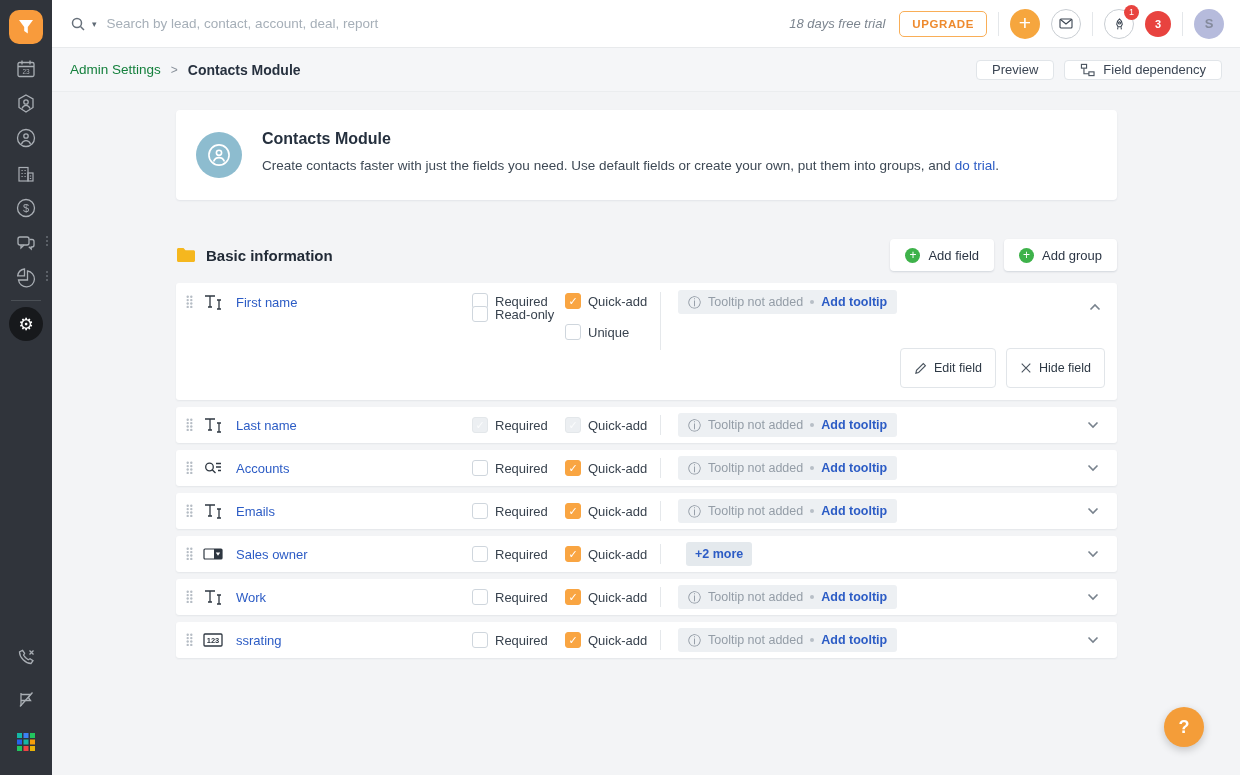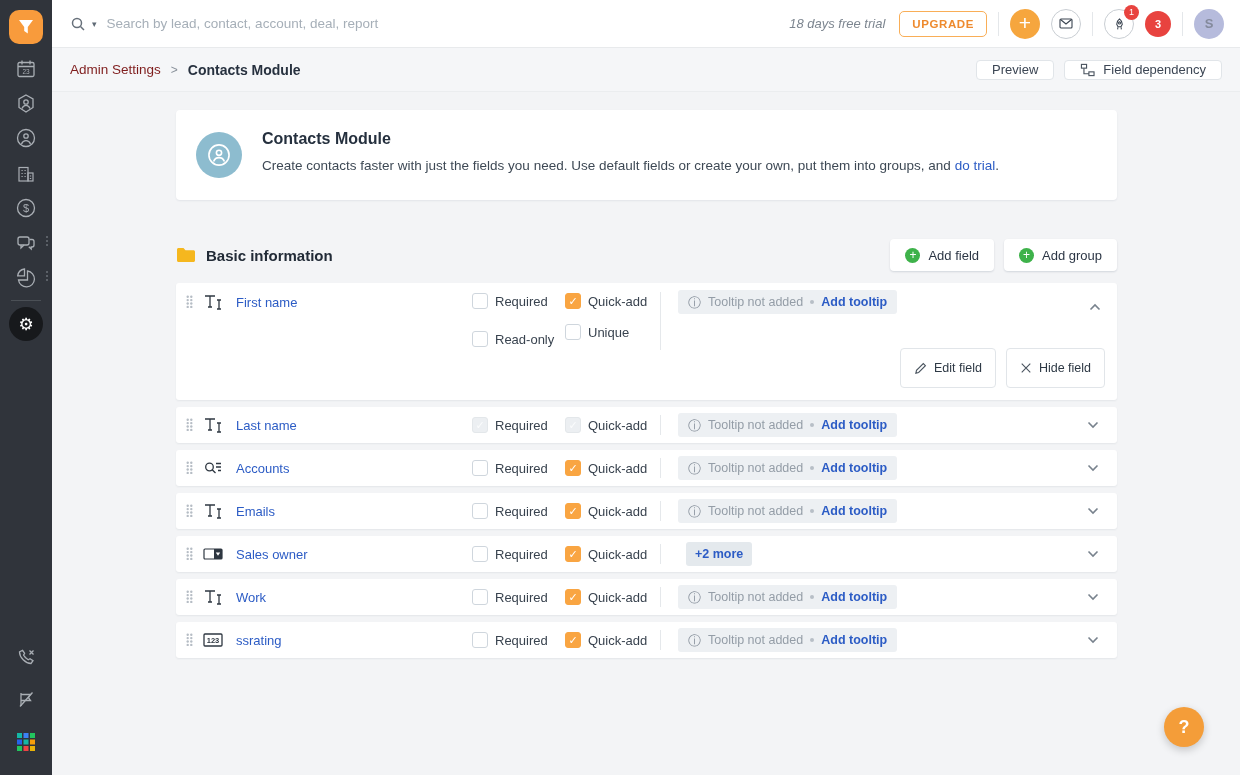--- a/index.html
+++ b/index.html
@@ -34,21 +34,21 @@
   .tb-sep { width:1px; height:24px; background:#e4e7ea; }
   .circle-btn { width:30px; height:30px; border-radius:50%; display:flex; align-items:center; justify-content:center; }
   .plus-btn { background:#f6a63e; color:#fff; font-size:21px; font-weight:400; line-height:1; padding-bottom:2px; }
   .ring-btn { background:#fff; border:1px solid #c9ced3; position:relative; }
   .badge { position:absolute; top:-5px; right:-6px; min-width:15px; height:15px; border-radius:8px; background:#e8433f; color:#fff; font-size:9px; display:flex; align-items:center; justify-content:center; padding:0 3px; }
   .count-btn { width:26px; height:26px; border-radius:50%; background:#e8433f; color:#fff; font-size:11px; font-weight:700; display:flex; align-items:center; justify-content:center; }
   .avatar { width:30px; height:30px; border-radius:50%; background:#b6bbdc; color:#848a9c; font-size:13px; font-weight:700; display:flex; align-items:center; justify-content:center; }
 
   
   .crumbbar { position:absolute; left:52px; top:48px; right:0; height:44px; background:#f5f6f8; border-bottom:1px solid #ebedef; display:flex; align-items:center; padding:0 18px; z-index:3; }
-  .crumb-link { color:#7f1d1d; font-size:13.5px; cursor:pointer; }
+  .crumb-link { color:#15803d; font-size:13.5px; cursor:pointer; }
   .crumb-sep { color:#8a929b; font-size:12px; margin:0 10px; }
   .crumb-cur { color:#27313f; font-size:14px; font-weight:700; }
   .crumb-actions { margin-left:auto; display:flex; gap:10px; }
   .btn-light { background:#fff; border:1px solid #e1e5e9; border-radius:4px; height:20px; padding:0 15px; font-size:13px; color:#3c4654; display:flex; align-items:center; gap:8px; cursor:pointer; font-family:"Liberation Sans",sans-serif; }
 
   
   .content { position:absolute; left:52px; top:92px; right:0; bottom:0; background:#f3f4f6; }
   .wrap { position:absolute; left:124px; top:0; width:941px; }
 
   .header-card { margin-top:18px; height:90px; background:#fff; border-radius:4px; box-shadow:0 1px 2px rgba(24,50,71,.08); position:relative; }
@@ -88,21 +88,21 @@
   .linkish { color:#2c5cc5; font-weight:700; font-size:12.5px; cursor:pointer; }
   .more-pill { background:#e4e9ed; border-radius:3px; height:24px; padding:0 9px; display:inline-flex; align-items:center; color:#2c5cc5; font-size:12.5px; font-weight:700; margin-left:8px; cursor:pointer; }
   .chev { margin-left:auto; display:flex; align-items:center; cursor:pointer; padding:4px; }
 
   
   .e-drag { position:absolute; left:10px; top:12px; }
   .e-icon { position:absolute; left:26px; top:9px; }
   .e-name { position:absolute; left:60px; top:12px; font-size:13px; color:#2c5cc5; cursor:pointer; }
   .e-cb1 { position:absolute; left:296px; top:10px; }
   .e-cb2 { position:absolute; left:389px; top:10px; }
-  .e-cb3 { position:absolute; left:296px; top:48px; }
+  .e-cb3 { position:absolute; left:296px; top:23px; }
   .e-cb4 { position:absolute; left:389px; top:41px; }
   .e-vsep { position:absolute; left:484px; top:9px; width:1px; height:58px; background:#e5e8eb; }
   .e-pill { position:absolute; left:502px; top:7px; }
   .e-chev { position:absolute; right:12px; top:10px; cursor:pointer; padding:4px; }
   .e-chev svg { transform:rotate(180deg); }
   .e-btns { position:absolute; right:12px; bottom:12px; display:flex; gap:10px; }
   .btn-sm { height:40px; background:#fff; border:1px solid #e1e5e9; border-radius:4px; padding:0 13px; display:flex; align-items:center; gap:7px; font-size:12.5px; color:#2e3945; cursor:pointer; font-family:"Liberation Sans",sans-serif; }
 
   .help-fab { position:absolute; right:36px; bottom:28px; width:40px; height:40px; border-radius:50%; background:#f49d39; color:#fff; font-size:18px; font-weight:700; display:flex; align-items:center; justify-content:center; box-shadow:0 3px 8px rgba(0,0,0,.2); cursor:pointer; z-index:6; }
 </style>

